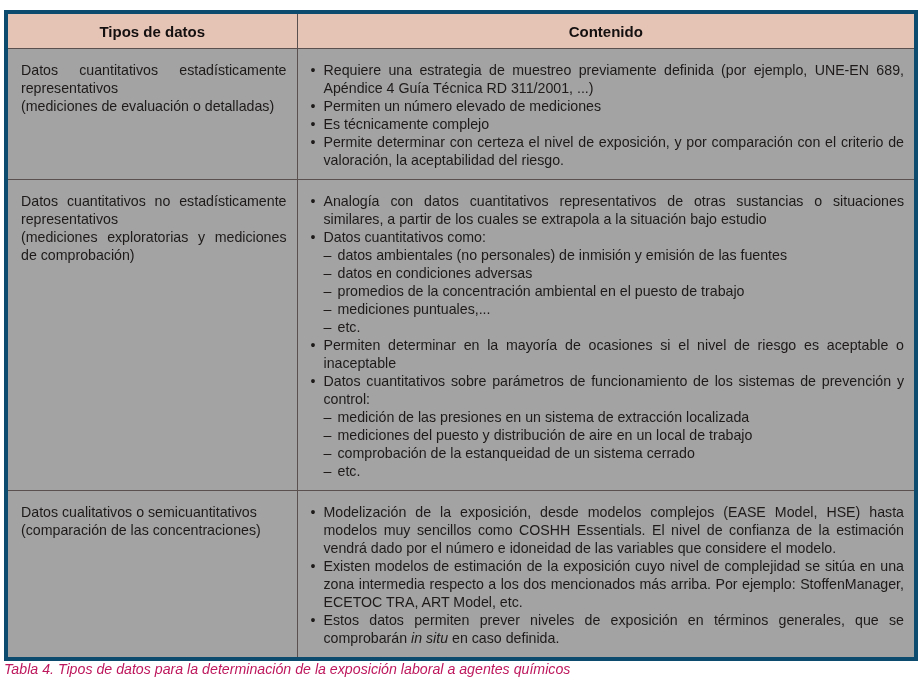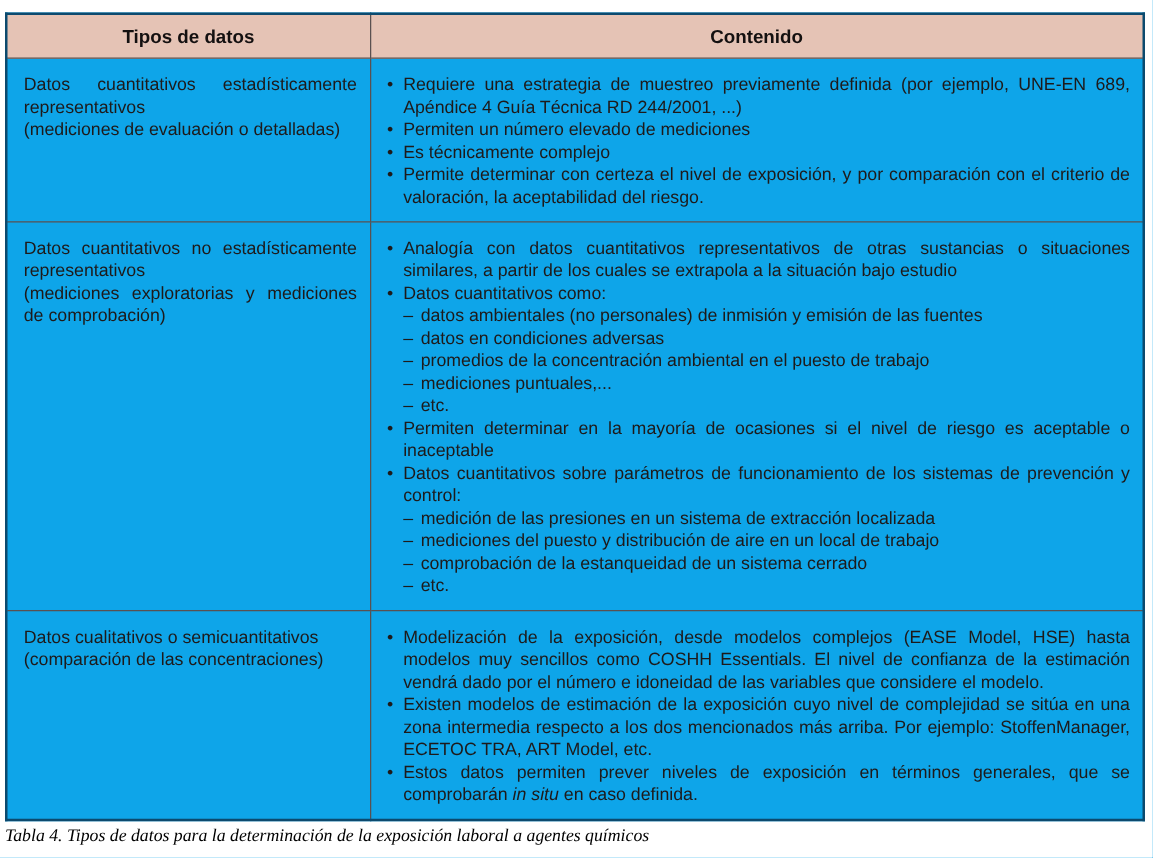--- a/index.html
+++ b/index.html
@@ -18,22 +18,22 @@
   .table-wrap {
     position: absolute;
     left: 4px;
     top: 10px;
     width: 910px;
   }
   table.data-table {
     width: 910px;
     border-collapse: collapse;
     table-layout: fixed;
-    background: #0ea5e9;
-    border: 2px solid #0c4a6e;
+    background: #a3a3a3;
+    border: 4px solid #0c4a6e;
   }
   table.data-table col.c1 { width: 291px; }
   table.data-table col.c2 { width: 619px; }
   table.data-table th {
     background: #e5c3b5;
     font-weight: bold;
     font-size: 15px;
     height: 34px;
     padding: 0;
     text-align: center;
@@ -80,22 +80,21 @@
     position: absolute;
     left: 0;
     top: 0;
   }
   .caption {
     position: absolute;
     left: 4px;
     top: 661px;
     font-size: 14.2px;
     font-style: italic;
-    color: #000000;
-    font-family: Liberation Serif, serif;
+    color: #be185d;
   }
 </style>
 </head>
 <body>
 
 <div class="table-wrap">
 <table class="data-table">
   <colgroup>
         <col class="c1">
         <col class="c2">
@@ -108,21 +107,21 @@
   </thead>
   <tbody>
 
     <tr style="height:130px;">
       <td class="type-cell">
         <span class="type-main">Datos cuantitativos estadísticamente representativos</span>
         <span class="type-sub">(mediciones de evaluación o detalladas)</span>
       </td>
       <td>
         <ul class="bullets">
-          <li><span class="bullet-glyph">•</span><span>Requiere una estrategia de muestreo previamente definida (por ejemplo, UNE-EN 689, Apéndice 4 Guía Técnica RD 244/2001, ...)</span></li>
+          <li><span class="bullet-glyph">•</span><span>Requiere una estrategia de muestreo previamente definida (por ejemplo, UNE-EN 689, Apéndice 4 Guía Técnica RD 311/2001, ...)</span></li>
           <li><span class="bullet-glyph">•</span><span>Permiten un número elevado de mediciones</span></li>
           <li><span class="bullet-glyph">•</span><span>Es técnicamente complejo</span></li>
           <li><span class="bullet-glyph">•</span><span>Permite determinar con certeza el nivel de exposición, y por comparación con el criterio de valoración, la aceptabilidad del riesgo.</span></li>
         </ul>
       </td>
     </tr>
 
     <tr style="height:310px;">
       <td class="type-cell">
         <span class="type-main">Datos cuantitativos no estadísticamente representativos</span>

